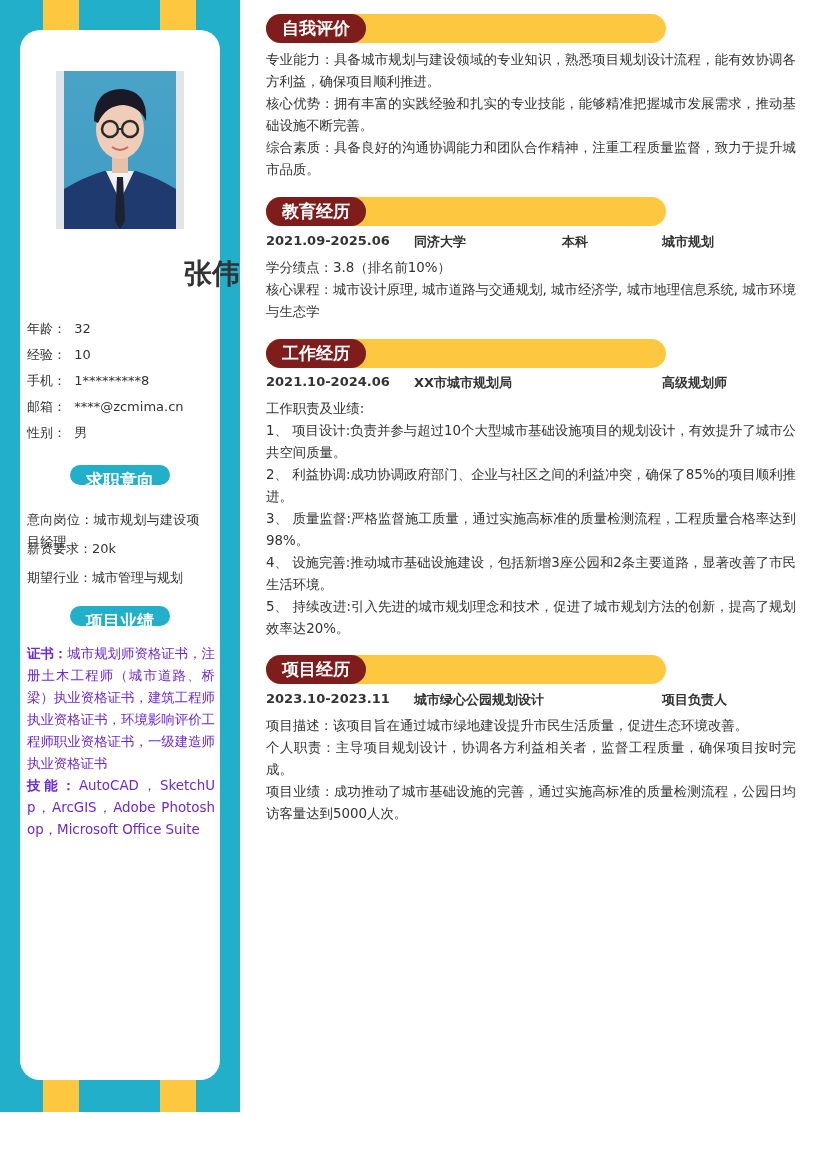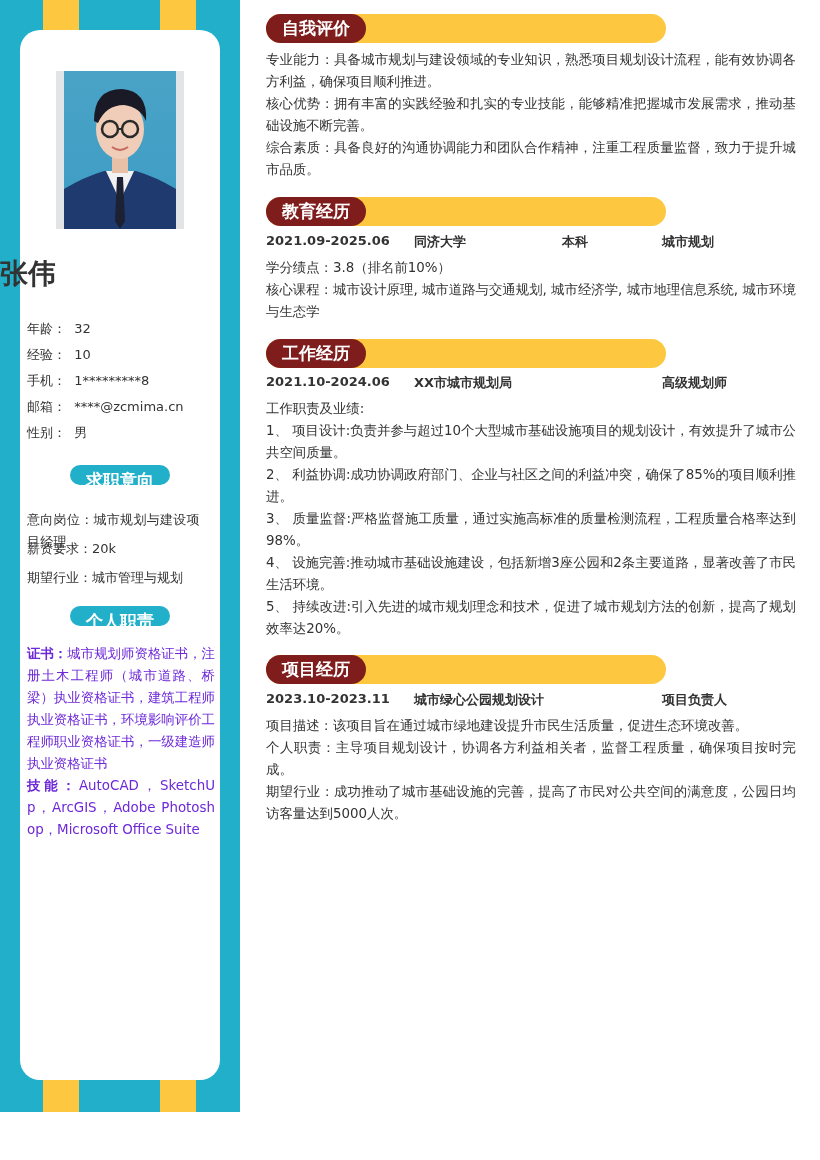--- a/index.html
+++ b/index.html
@@ -19,21 +19,21 @@
   }
   .photo-frame {
     position: absolute; left: 56px; top: 71px; width: 128px; height: 158px;
     background: #e2e4e6;
   }
   .photo {
     position: absolute; left: 8px; top: 0; width: 112px; height: 158px;
     background: linear-gradient(180deg, #4aa3c7 0%, #3d9cc3 100%); overflow: hidden;
   }
   .name {
-    position: absolute; left: 0; top: 255px; width: 240px; text-align: left;
+    position: absolute; left: 0; top: 255px; width: 240px; text-align: right;
     font-size: 28px; font-weight: bold; color: #333;
   }
   .info-line { position: absolute; left: 27px; font-size: 13px; color: #333; white-space: nowrap; }
   .side-title {
     position: absolute; left: 70px; width: 100px; height: 20px; border-radius: 15px;
     background: #21afc9; color: #fff; font-weight: bold; font-size: 17px;
     text-align: center; line-height: 30px;
   }
   .side-text {
     position: absolute; left: 27px; width: 188px; font-size: 13.4px; line-height: 22px;
@@ -107,21 +107,21 @@
   <span style="margin-left:4px;">男</span>
 </div>
 
 <div class="side-title" style="top:465px;">求职意向</div>
 <div class="info-line" style="top:509px;width:170px;overflow:visible;white-space:normal;line-height:22px;">
   <span style="display:inline-block;width:175px;word-break:break-all;letter-spacing:0.3px;">意向岗位：城市规划与建设项目经理</span>
 </div>
 <div class="info-line" style="top:540px;">薪资要求：20k</div>
 <div class="info-line" style="top:569px;">期望行业：城市管理与规划</div>
 
-<div class="side-title" style="top:606px;">个人职责</div>
+<div class="side-title" style="top:606px;">项目业绩</div>
 <div class="side-text" style="top:643px;">
   <span class="bold">证书：</span><span>城市规划师资格证书，注册土木工程师（城市道路、桥梁）执业资格证书，建筑工程师执业资格证书，环境影响评价工程师职业资格证书，一级建造师执业资格证书</span>
 </div>
 <div class="side-text" style="top:775px;word-break:break-all;">
   <span class="bold">技能：</span><span>AutoCAD，SketchUp，ArcGIS，Adobe Photoshop，Microsoft Office Suite</span>
 </div>
 
 <div class="sec-bar" style="top:14px;">
   <div class="sec-title">自我评价</div>
 </div>
@@ -159,13 +159,13 @@
 <div class="sec-bar" style="top:655px;">
   <div class="sec-title">项目经历</div>
 </div>
 <div class="row" style="top:691px;">
   <span style="left:0;">2023.10-2023.11</span>
   <span style="left:148px;">城市绿心公园规划设计</span>
   <span style="left:396px;">项目负责人</span>
 </div>
 <div class="para" style="top:715px;">项目描述：该项目旨在通过城市绿地建设提升市民生活质量，促进生态环境改善。</div>
 <div class="para" style="top:737px;">个人职责：主导项目规划设计，协调各方利益相关者，监督工程质量，确保项目按时完成。</div>
-<div class="para" style="top:781px;">期望行业：成功推动了城市基础设施的完善，提高了市民对公共空间的满意度，公园日均访客量达到5000人次。</div>
+<div class="para" style="top:781px;">项目业绩：成功推动了城市基础设施的完善，通过实施高标准的质量检测流程，公园日均访客量达到5000人次。</div>
 
 </body></html>

